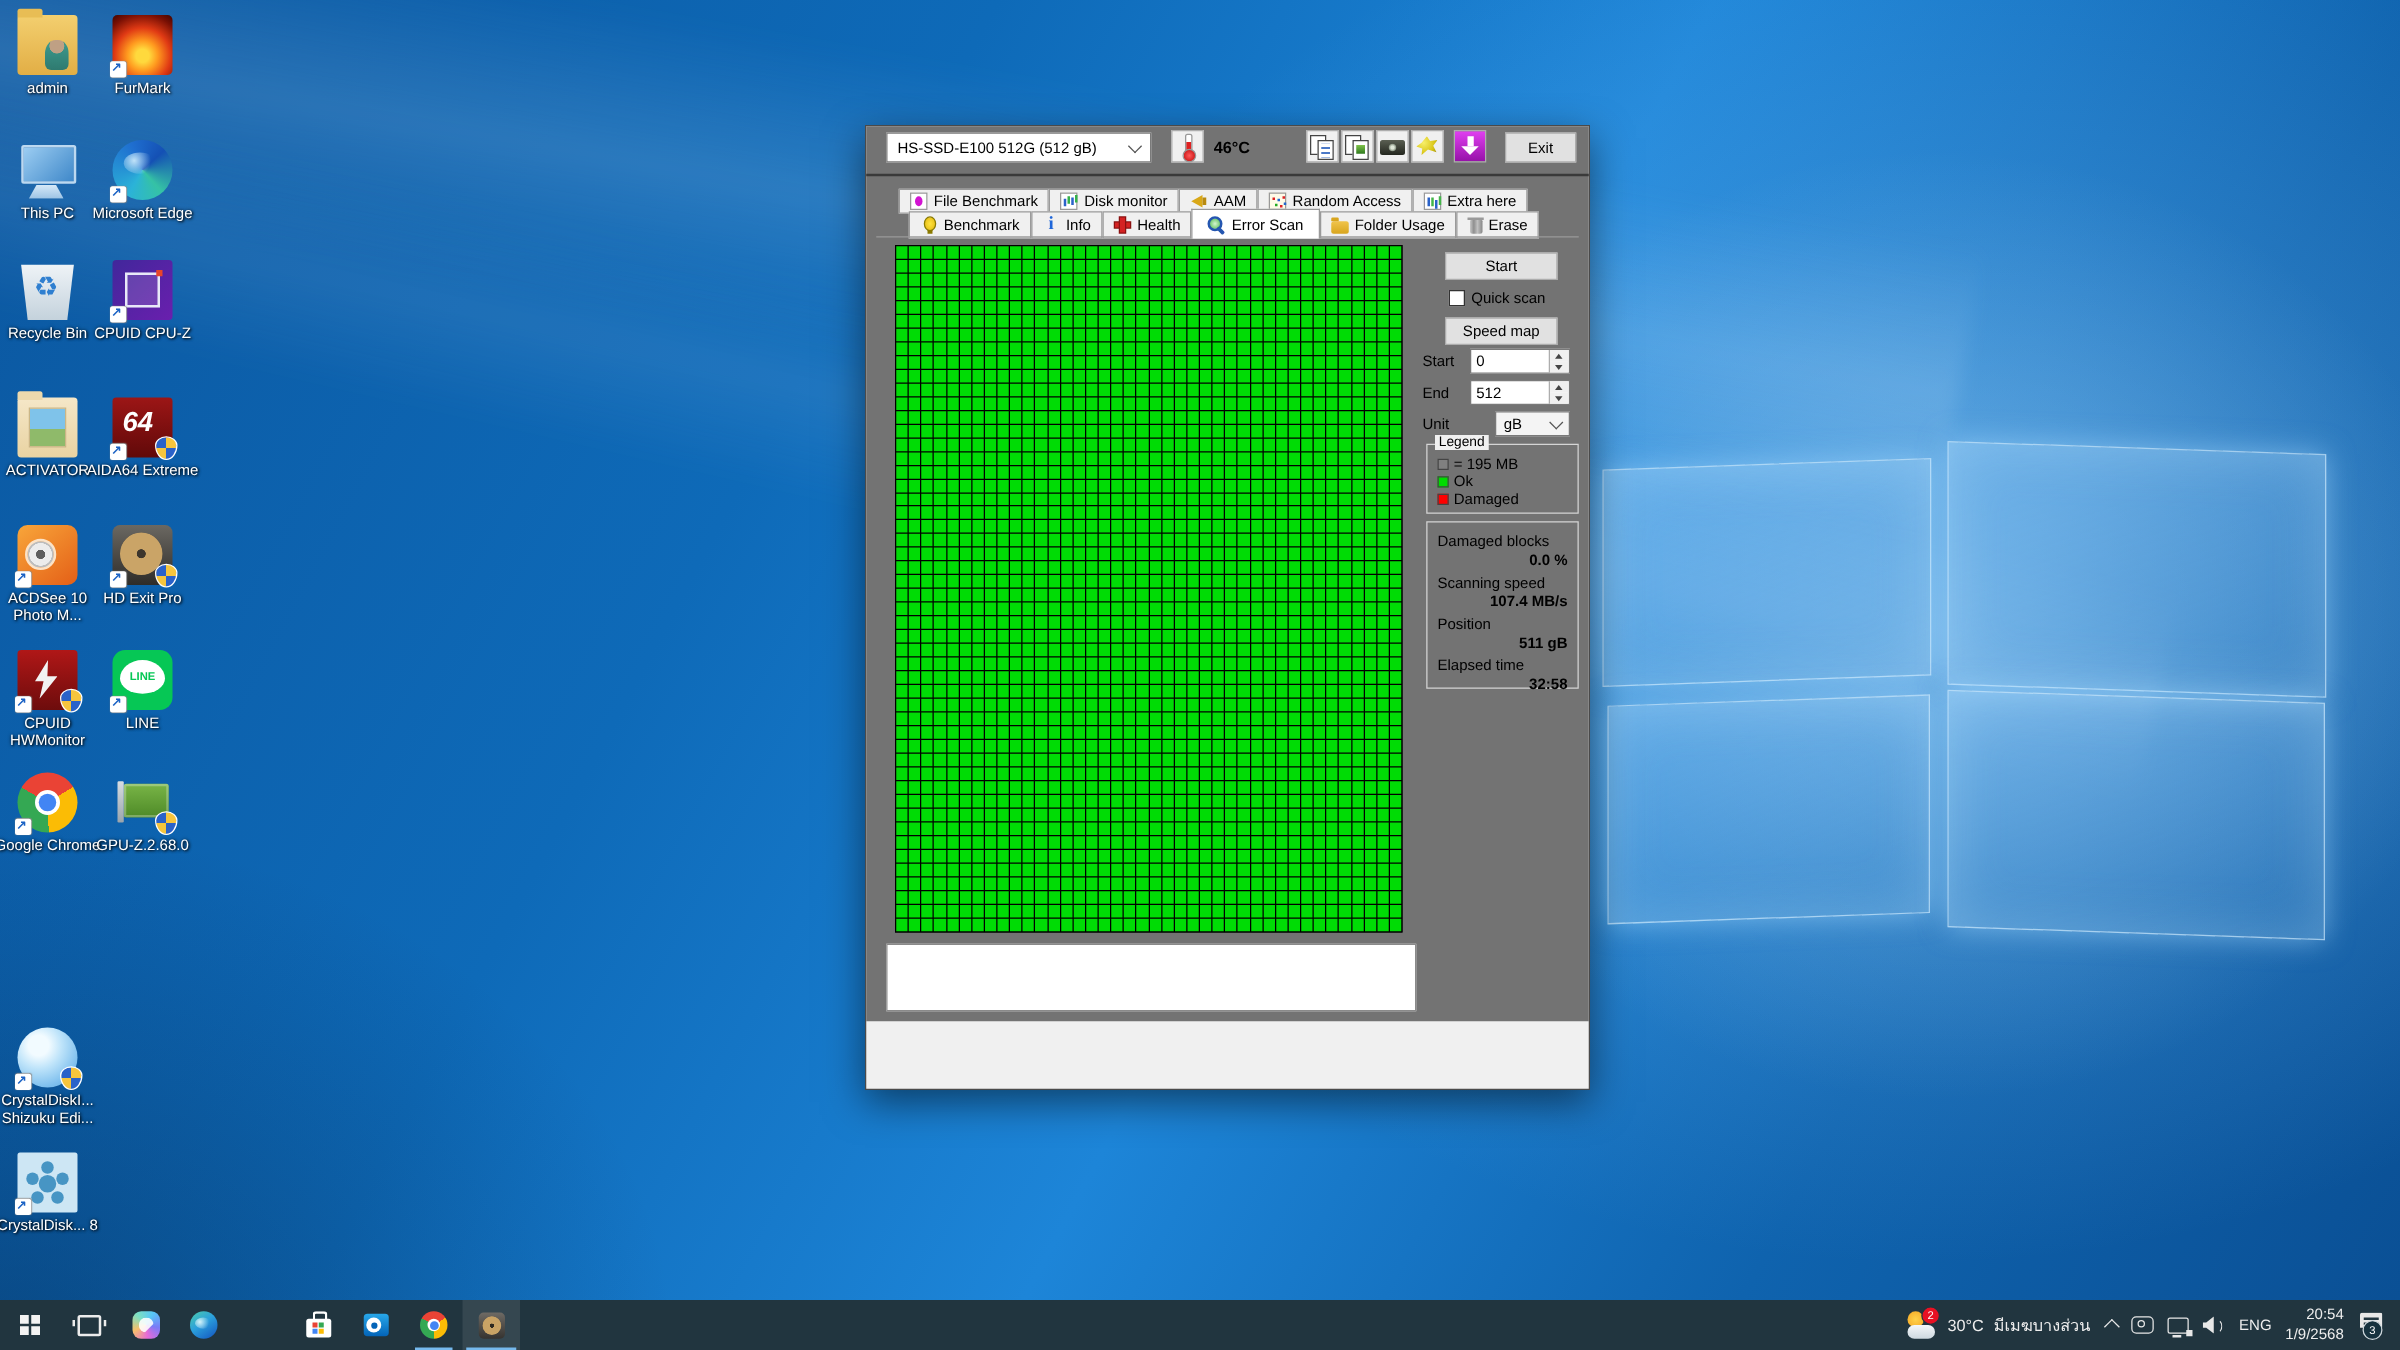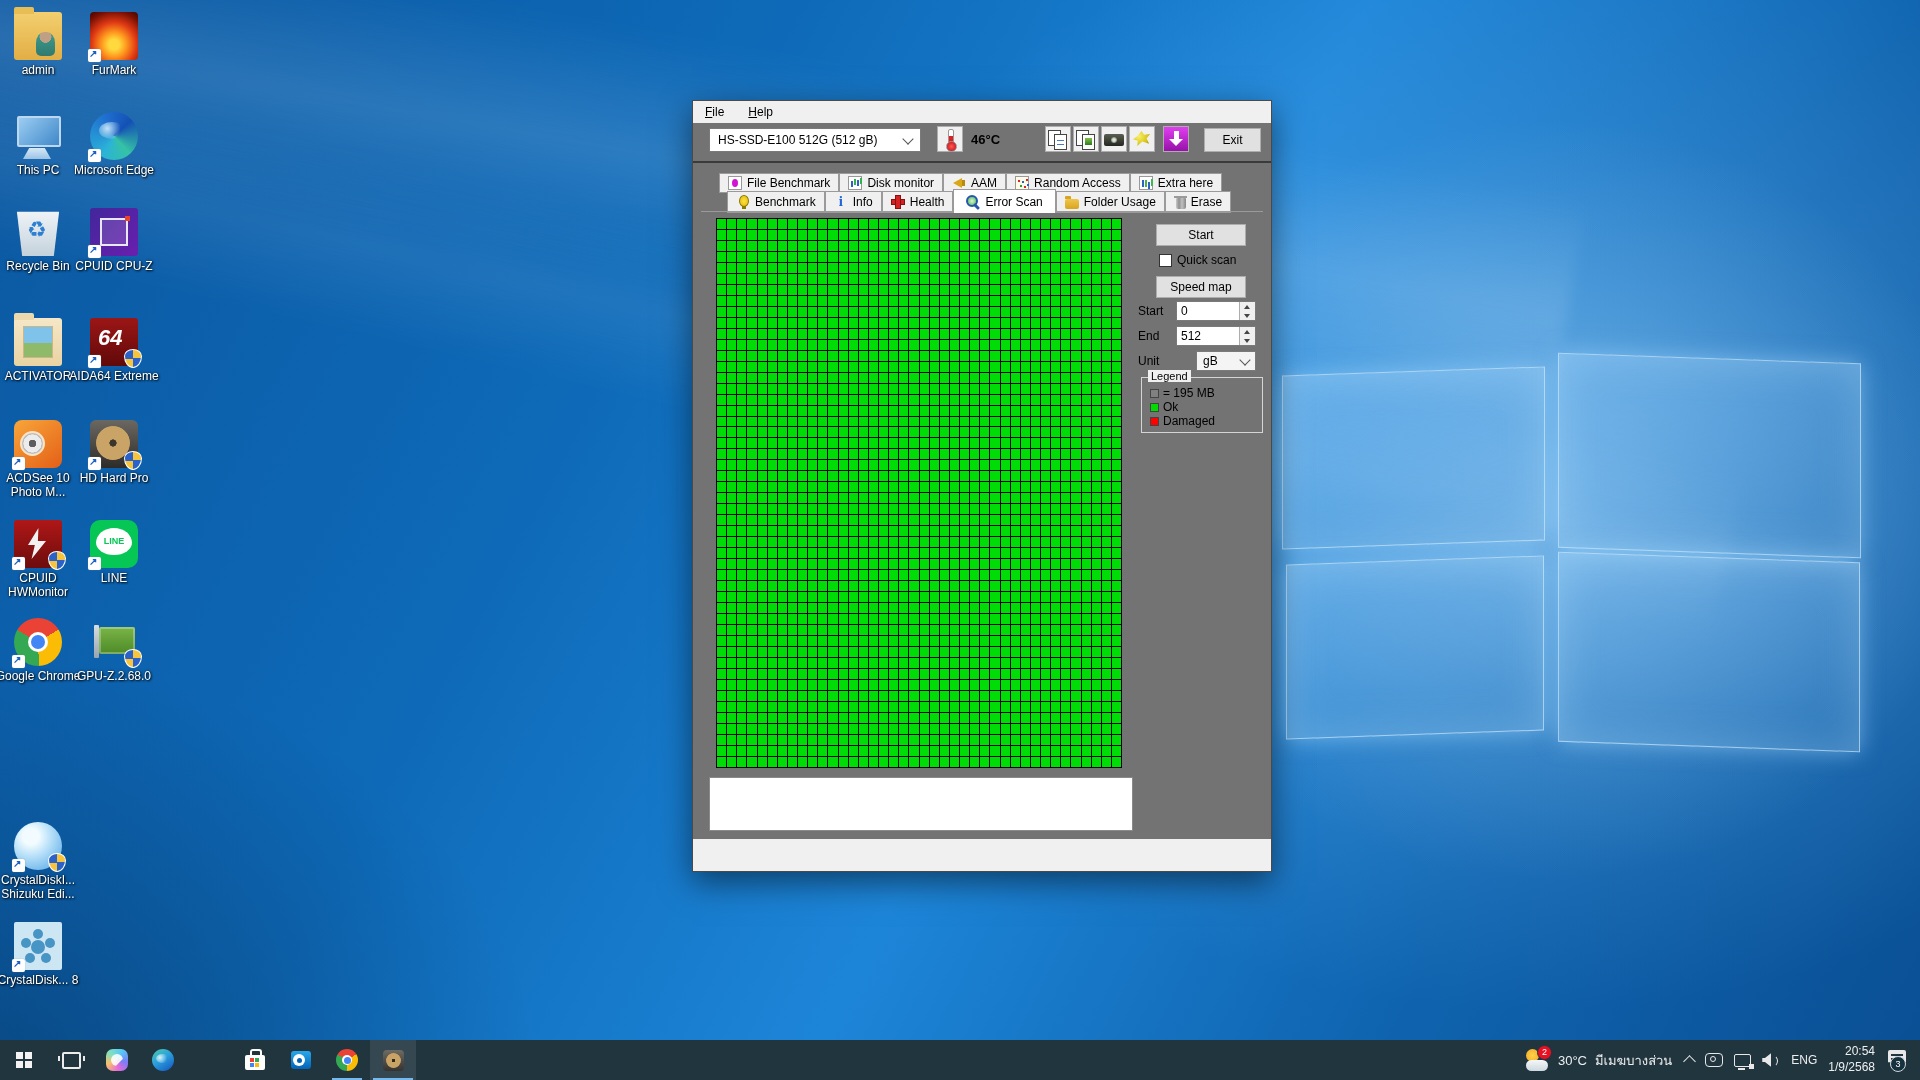--- a/index.html
+++ b/index.html
@@ -345,21 +345,21 @@
       <div class="dicon ic-acdsee">
         <div class="shortcut"></div>
       </div>
       <div class="dlabel">ACDSee 10 Photo M...</div>
     </div>
     <div class="desk-icon" style="left: 66px; top: 420px;">
       <div class="dicon ic-hdtune">
         <div class="shield"></div>
         <div class="shortcut"></div>
       </div>
-      <div class="dlabel">HD Hard Pro</div>
+      <div class="dlabel">HD Exit Pro</div>
     </div>
     <div class="desk-icon" style="left: -10px; top: 520px;">
       <div class="dicon ic-hwmonitor">
         <div class="shield"></div>
         <div class="shortcut"></div>
       </div>
       <div class="dlabel">CPUID HWMonitor</div>
     </div>
     <div class="desk-icon" style="left: 66px; top: 520px;">
       <div class="dicon ic-line">
@@ -388,24 +388,20 @@
     </div>
     <div class="desk-icon" style="left: -10px; top: 922px;">
       <div class="dicon ic-crystalmark">
         <div class="shortcut"></div>
       </div>
       <div class="dlabel">CrystalDisk... 8</div>
     </div>
   </div>
 
 <div class="window">
-  <div class="menubar">
-    <div class="menu-item">File</div>
-    <div class="menu-item">Help</div>
-  </div>
   <div class="winbody">
     <div class="combo">
       <span class="val">HS-SSD-E100 512G (512 gB)</span>
       <span class="chev-down"></span>
     </div>
     <div class="tbtn" style="left:244px;">
       <div class="ticon26 t-thermo"></div>
     </div>
     <div class="temp-label">46°C</div>
     <div class="tbtn" style="left:352px;">
@@ -2519,20 +2515,30 @@
             <span class="leg-sw" style="background: rgb(0, 220, 0);"></span>
             <span class="leg-lb">Ok</span>
           </div>
           <div class="leg-row">
             <span class="leg-sw" style="background: rgb(255, 0, 0);"></span>
             <span class="leg-lb">Damaged</span>
           </div>
         </div>
     </div>
 
+    <div class="groupbox stats-box" style="top:316px;height:134px;">
+        <div class="stat-label">Damaged blocks</div>
+        <div class="stat-value">0.0 %</div>
+        <div class="stat-label">Scanning speed</div>
+        <div class="stat-value">107.4 MB/s</div>
+        <div class="stat-label">Position</div>
+        <div class="stat-value">511 gB</div>
+        <div class="stat-label">Elapsed time</div>
+        <div class="stat-value">32:58</div>
+      </div>
 
     <div class="logbox"></div>
   </div>
 </div>
 
 <div class="taskbar">
   <div class="tb-start">
     <div class="winlogo"></div>
   </div>
   <div style="display:flex;">

